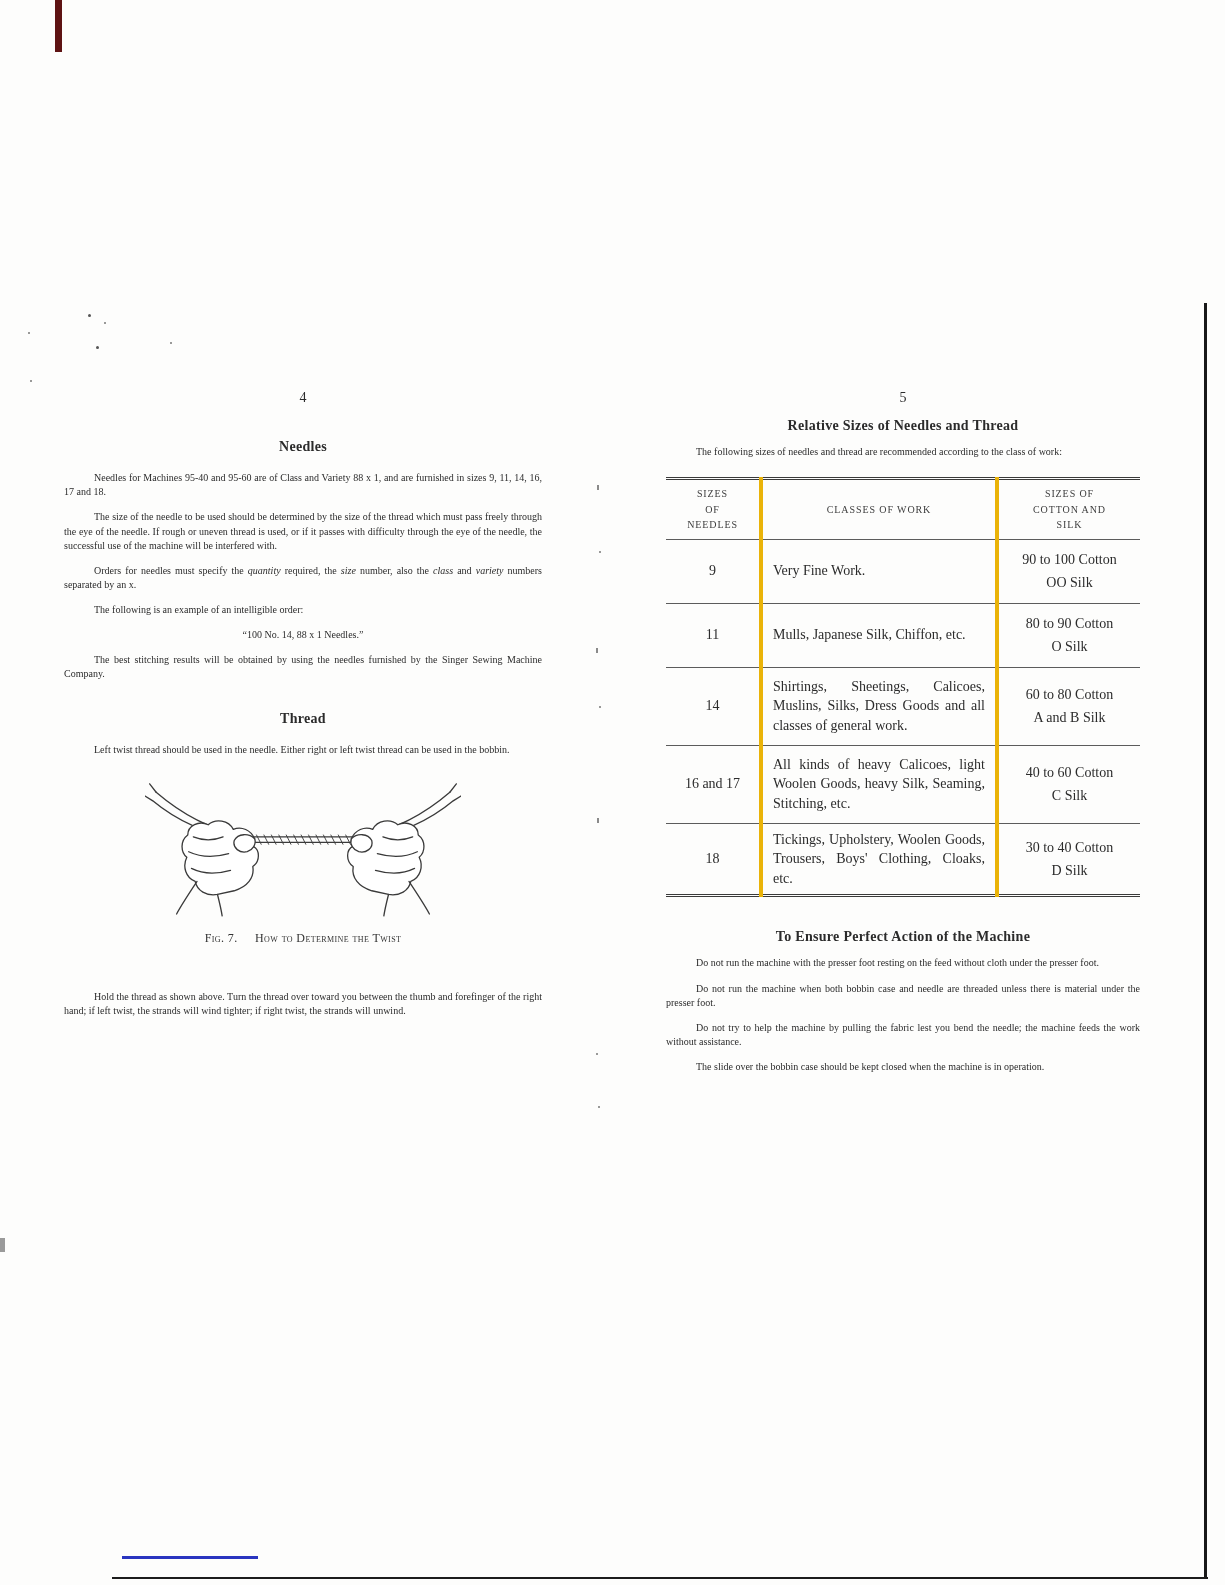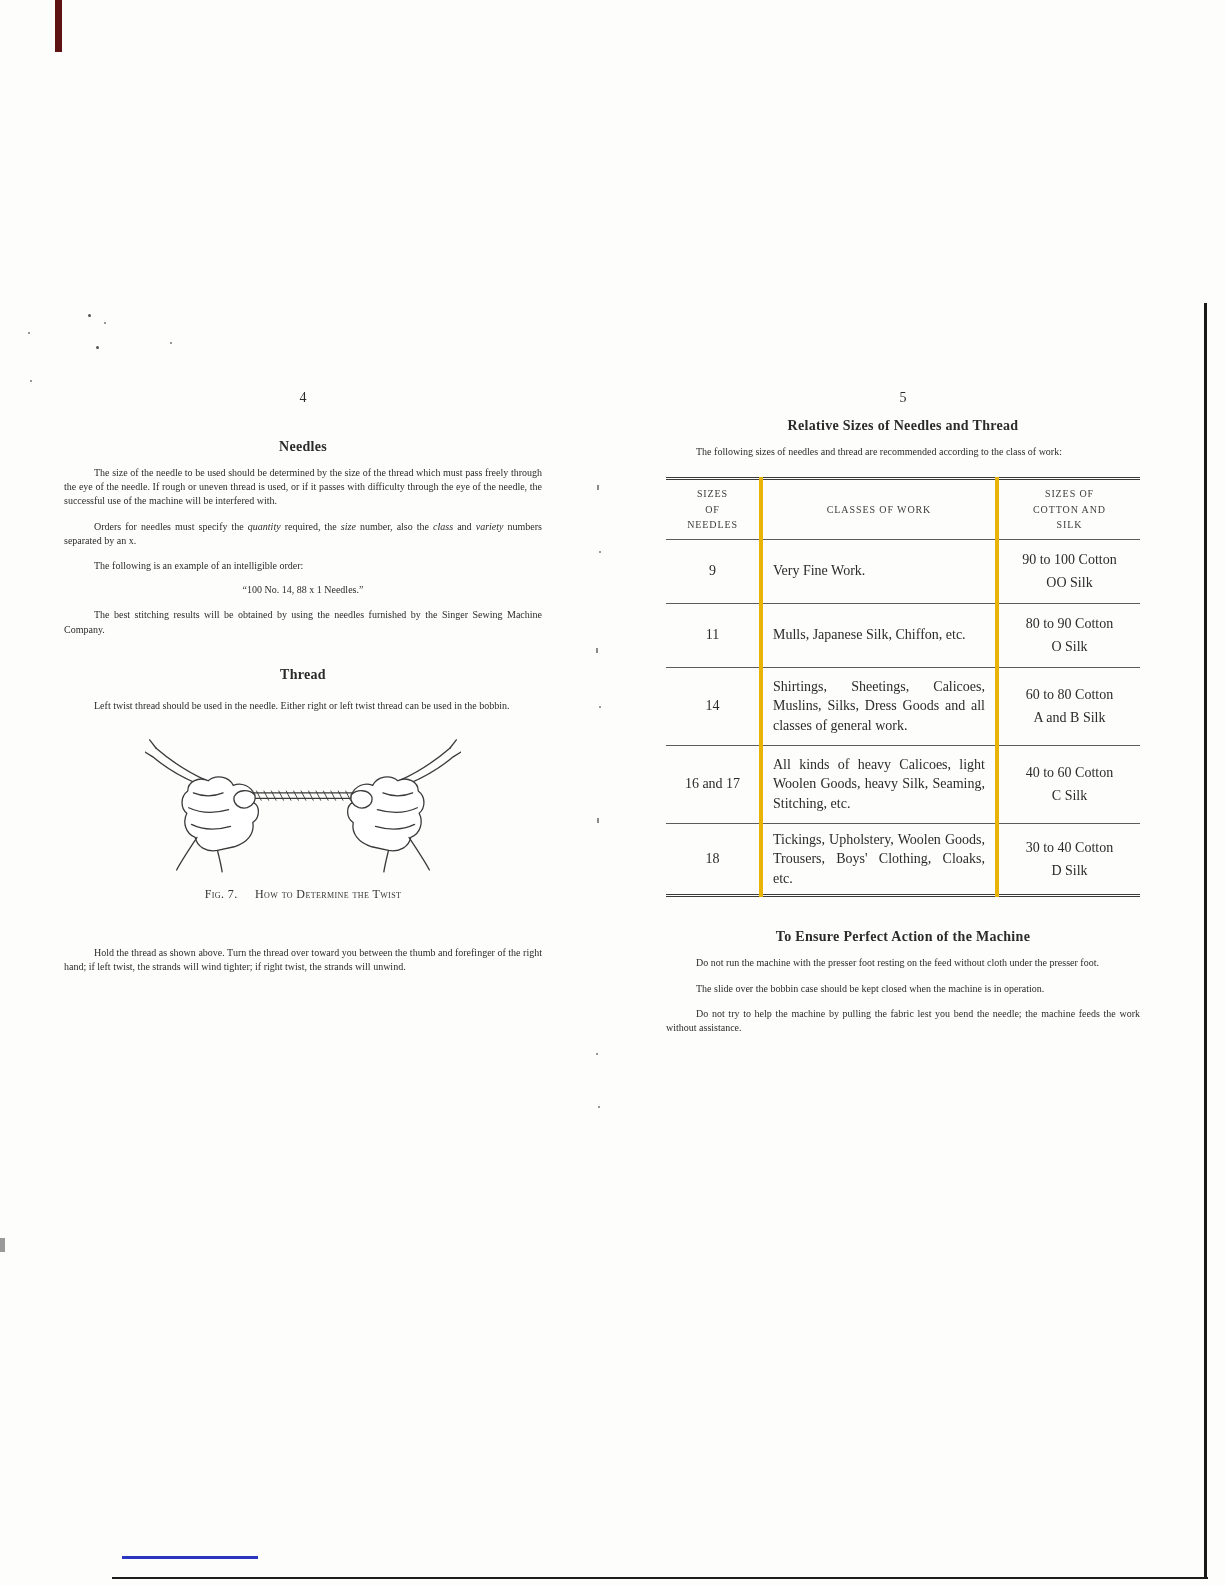--- a/index.html
+++ b/index.html
@@ -127,20 +127,21 @@
 <div class="artifact speck speck-sm" style="left:599px; top:706px;"></div>
 <div class="artifact gutter-mark" style="left:597px; top:818px;"></div>
 <div class="artifact speck speck-sm" style="left:596px; top:1053px;"></div>
 <div class="artifact speck speck-sm" style="left:598px; top:1106px;"></div>
 
 <section class="page page-left">
   <div class="pagenum">4</div>
 
   <h2 class="h-needles">Needles</h2>
 
+  <p class="p-first">Needles for Machines 95-40 and 95-60 are of Class and Variety 88 x 1, and are furnished in sizes 9, 11, 14, 16, 17 and 18.</p>
 
   <p>The size of the needle to be used should be determined by the size of the thread which must pass freely through the eye of the needle.  If rough or uneven thread is used, or if it passes with difficulty through the eye of the needle, the successful use of the machine will be interfered with.</p>
 
   <p><span>Orders for needles must specify the </span><em>quantity</em><span> required, the </span><em>size</em><span> number, also the </span><em>class</em><span> and </span><em>variety</em><span> numbers separated by an x.</span></p>
 
   <p>The following is an example of an intelligible order:</p>
 
   <p class="example">“100 No. 14, 88 x 1 Needles.”</p>
 
   <p>The best stitching results will be obtained by using the needles furnished by the Singer Sewing Machine Company.</p>
@@ -273,15 +274,16 @@
           <span>30 to 40 Cotton</span>
           <span>D Silk</span>
         </td>
       </tr>
     </tbody>
   </table>
 
   <h2 class="h-action">To Ensure Perfect Action of the Machine</h2>
 
   <p>Do not run the machine with the presser foot resting on the feed without cloth under the presser foot.</p>
+  <p>Do not run the machine when both bobbin case and needle are threaded unless there is material under the presser foot.</p>
+  <p>Do not try to help the machine by pulling the fabric lest you bend the needle; the machine feeds the work without assistance.</p>
   <p>The slide over the bobbin case should be kept closed when the machine is in operation.</p>
-  <p>Do not try to help the machine by pulling the fabric lest you bend the needle; the machine feeds the work without assistance.</p>
 </section>
 
 </body></html>

